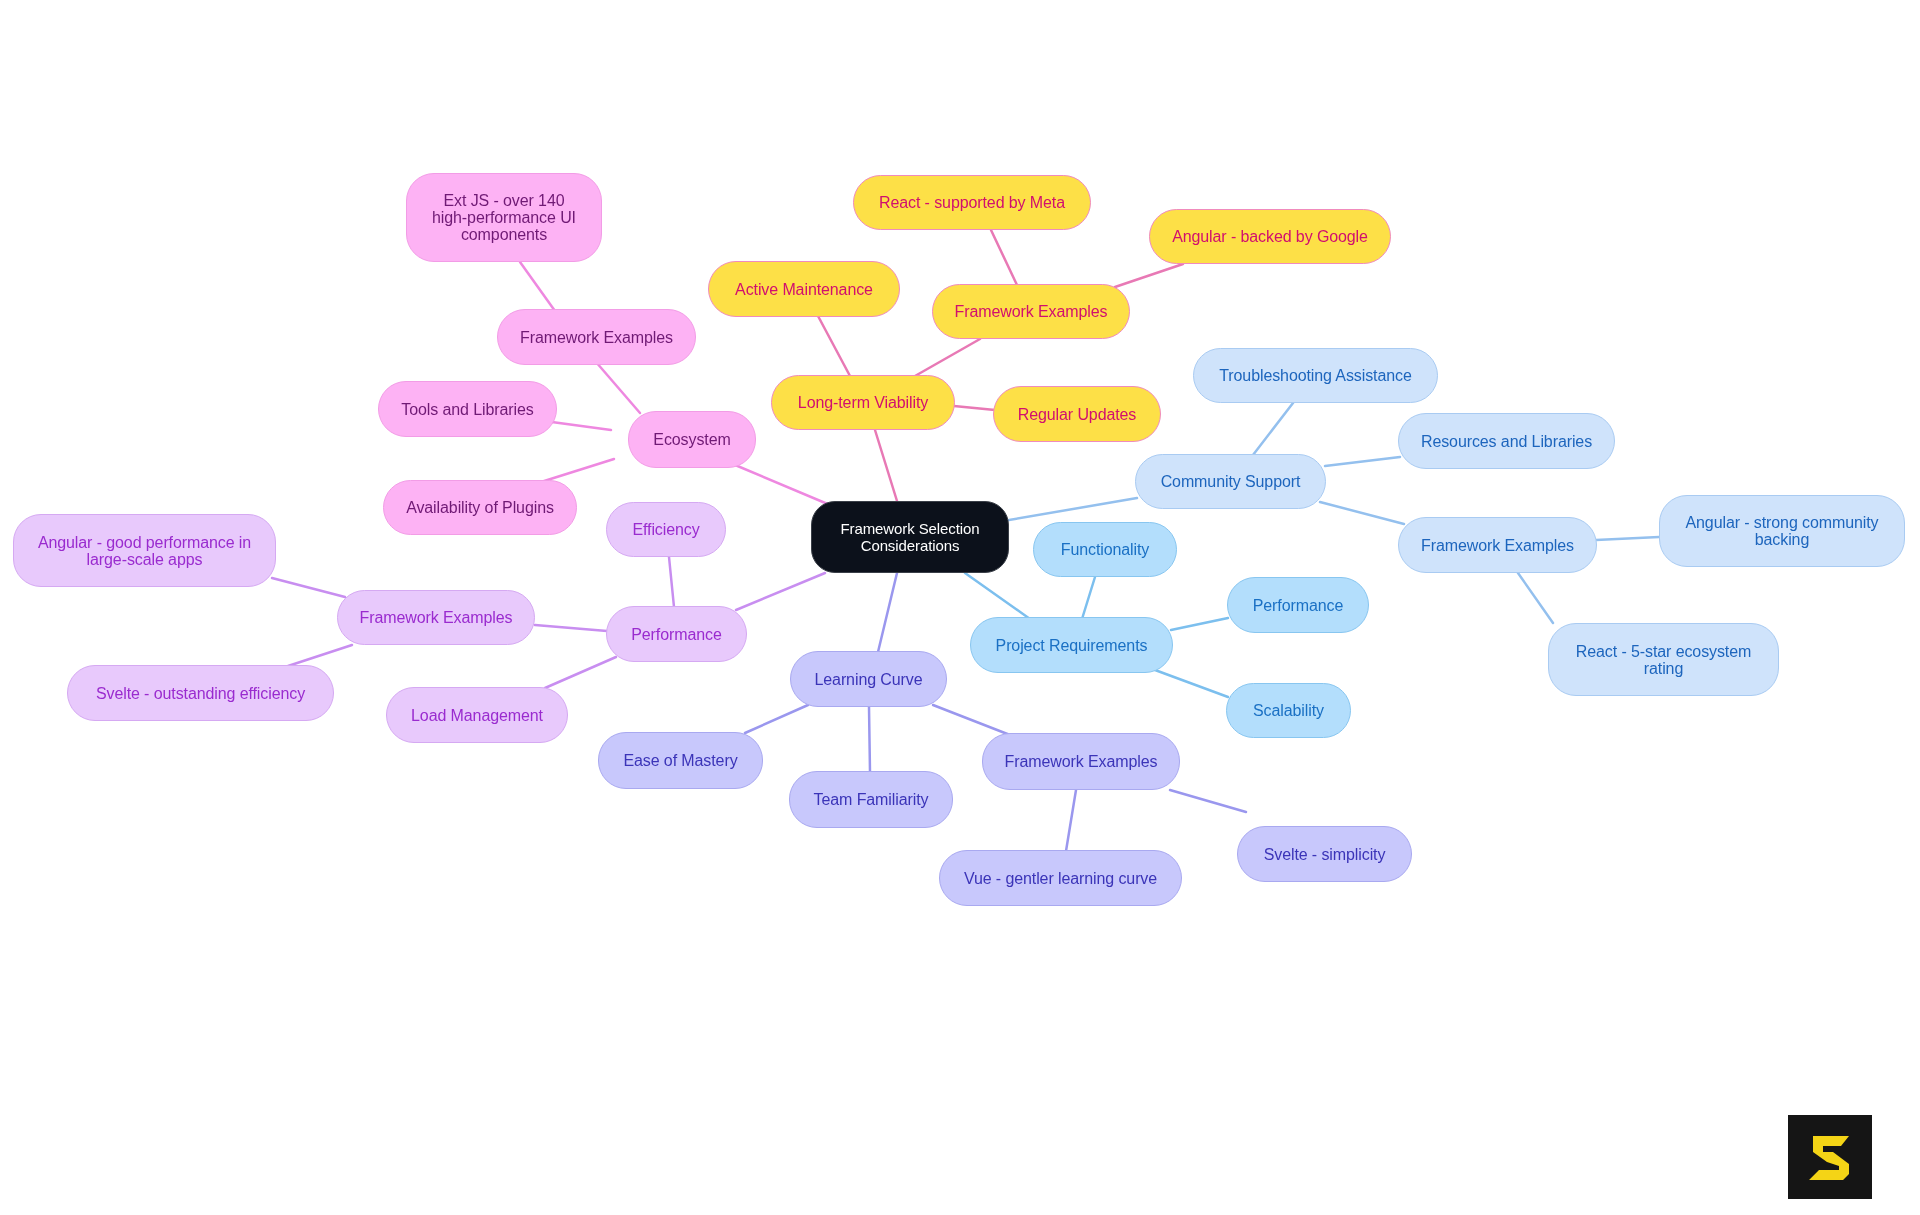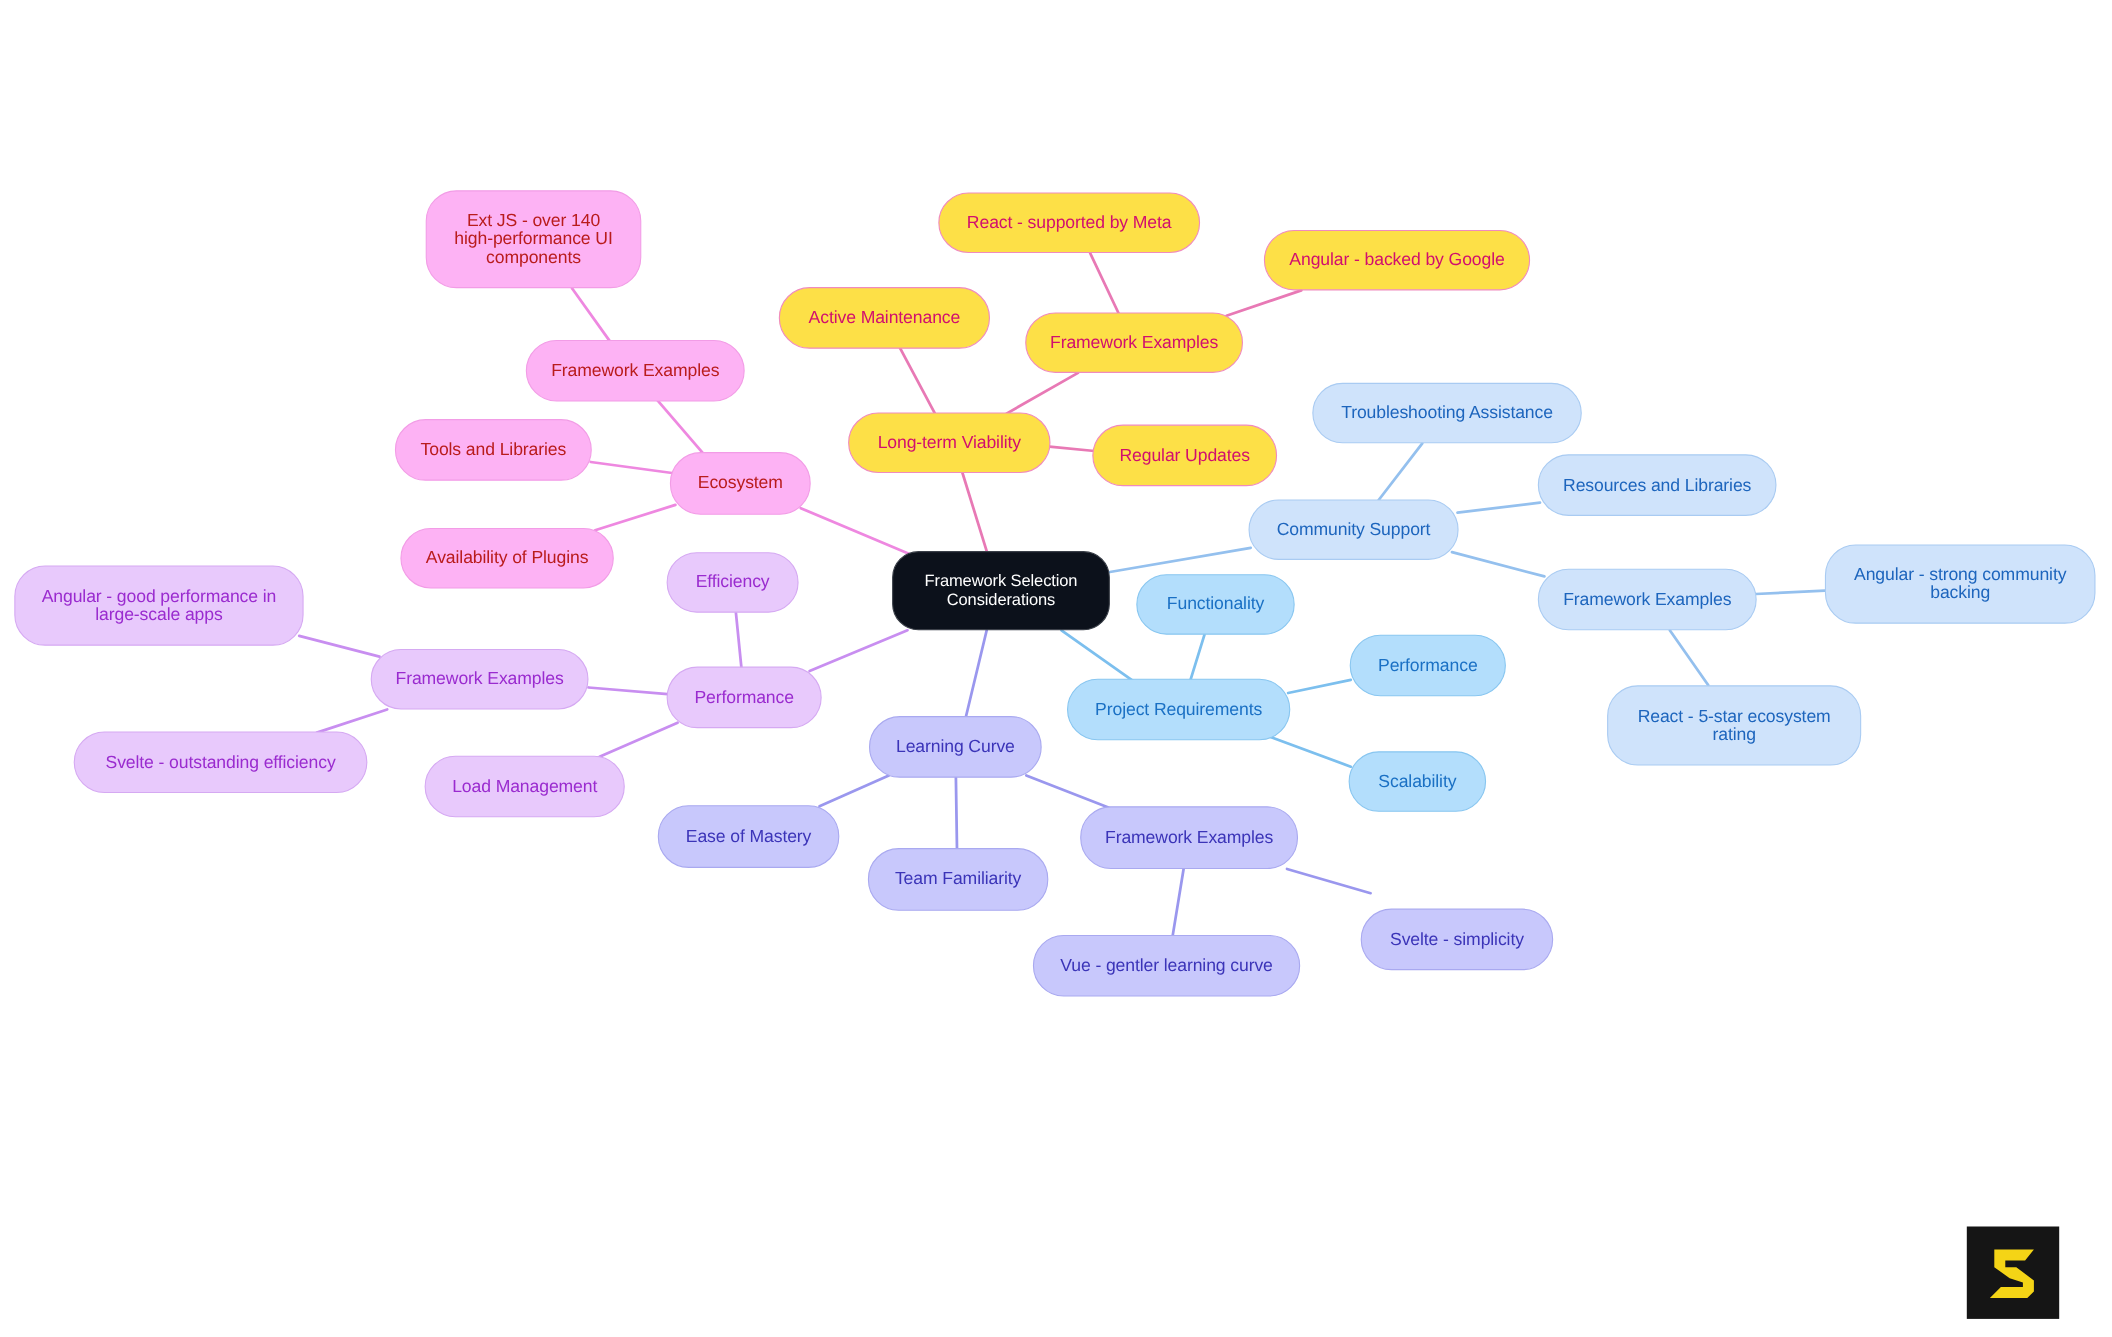--- a/index.html
+++ b/index.html
@@ -11,21 +11,21 @@
   #edges { position: absolute; left: 0; top: 0; width: 1920px; height: 1215px; }
   .node {
     position: absolute; box-sizing: border-box;
     display: flex; align-items: center; justify-content: center;
     text-align: center; border-radius: 28px; border: 1.5px solid;
     font-size: 16px; line-height: 17px; padding: 0 18px;
     letter-spacing: -0.1px;
   }
   .node span { display: block; }
   .root { background: #0c111b; color: #ffffff; border-color: #3a3f48; font-size: 15px; border-radius: 24px; }
-  .c-pink  { background: #fdb2f4; border-color: #f29ce6; color: #b91c1c; }
+  .c-pink  { background: #fdb2f4; border-color: #f29ce6; color: #701a75; margin-left: 19px; }
   .c-rose  { background: #fde047; border-color: #f08bbd; color: #d10f6e; }
   .c-blue  { background: #cfe3fb; border-color: #a9cbf2; color: #1d65bd; }
   .c-sky   { background: #b3defc; border-color: #88c6f0; color: #1a70c4; }
   .c-lav   { background: #e8c9fc; border-color: #d5a9f2; color: #9a2bcf; }
   .c-indigo{ background: #c8c8fc; border-color: #a9a9f0; color: #3b34b8; }
   .logo {
     position: absolute; left: 1788px; top: 1115px; width: 84px; height: 84px;
     background: #151515; display: flex; align-items: center; justify-content: center;
   }
 </style>
@@ -135,21 +135,21 @@
   </div>
 <div class="node c-blue" style="left:1398px;top:413px;width:217px;height:56px;">
     <span>Resources and Libraries</span>
   </div>
 <div class="node c-blue" style="left:1398px;top:517px;width:199px;height:56px;">
     <span>Framework Examples</span>
   </div>
 <div class="node c-blue" style="left:1659px;top:495px;width:246px;height:72px;">
     <span>Angular - strong community backing</span>
   </div>
-<div class="node c-blue" style="left:1461px;top:623px;width:231px;height:73px;padding:0 24px;justify-content:flex-end;">
+<div class="node c-blue" style="left:1548px;top:623px;width:231px;height:73px;padding:0 24px;justify-content:flex-end;">
     <span>React - 5-star ecosystem rating</span>
   </div>
 
 <div class="node c-sky" style="left:970px;top:617px;width:203px;height:56px;">
     <span>Project Requirements</span>
   </div>
 <div class="node c-sky" style="left:1033px;top:522px;width:144px;height:55px;">
     <span>Functionality</span>
   </div>
 <div class="node c-sky" style="left:1227px;top:577px;width:142px;height:56px;">

